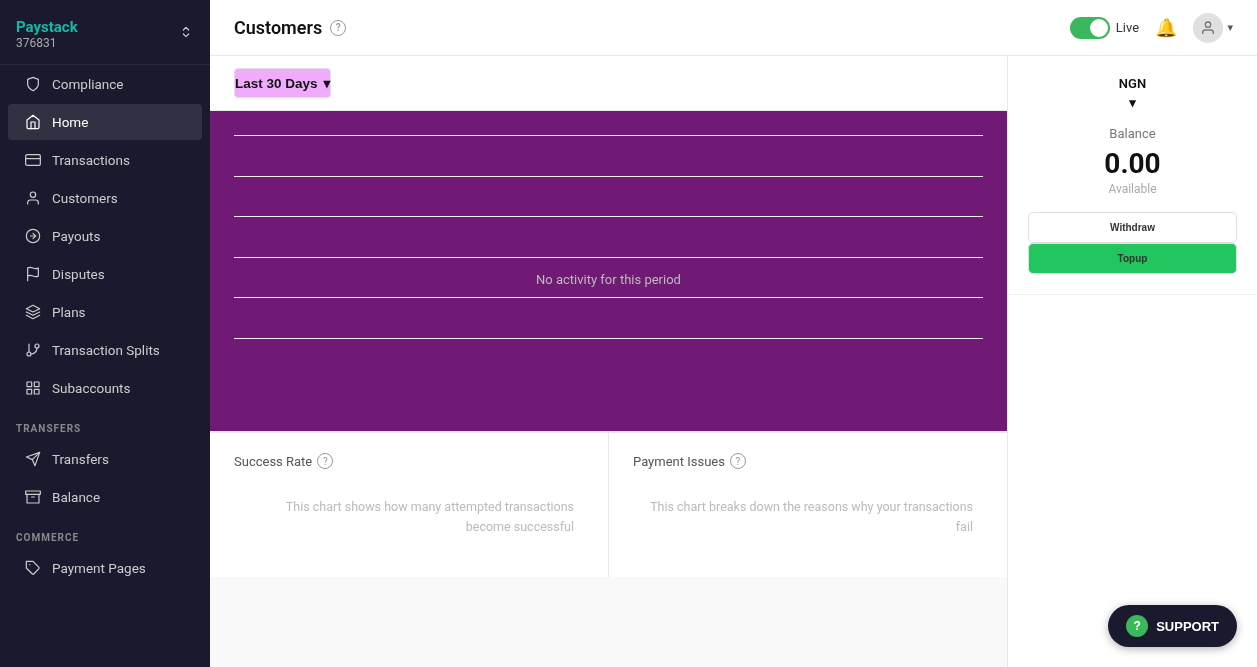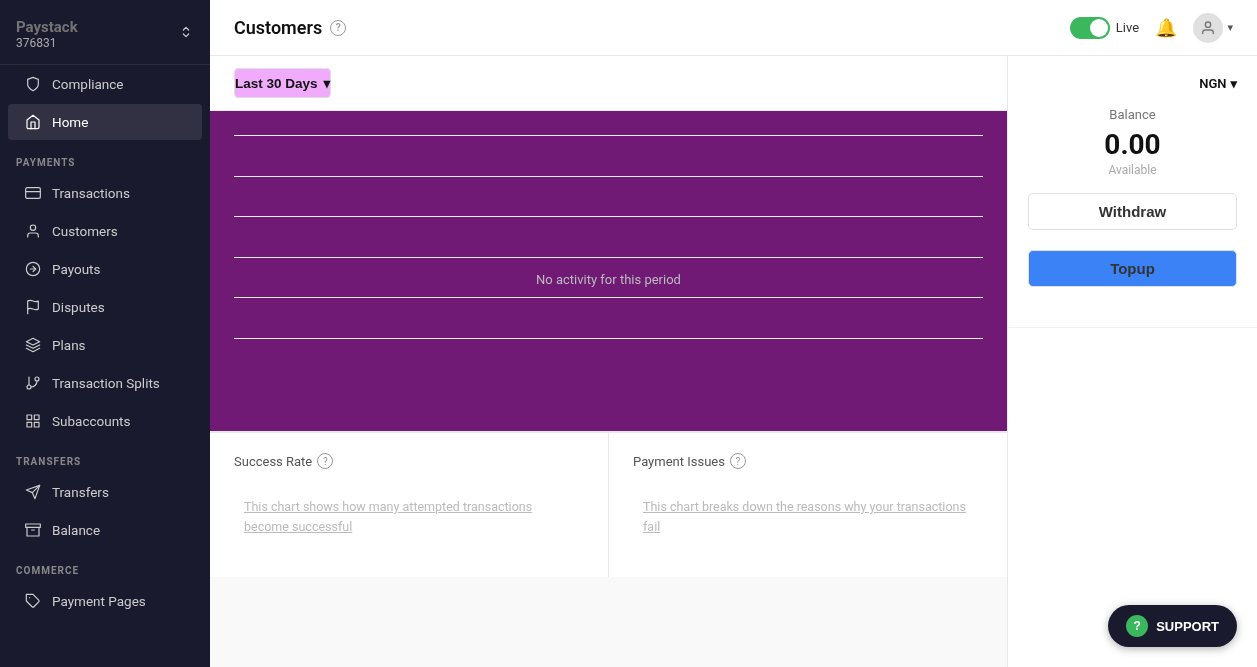--- a/index.html
+++ b/index.html
@@ -16,21 +16,21 @@
       height: 100%;
       overflow-y: auto;
     }
     .sidebar-brand {
       padding: 18px 16px 14px;
       display: flex;
       align-items: center;
       justify-content: space-between;
       border-bottom: 1px solid rgba(255,255,255,0.08);
     }
-    .brand-info .brand-name { font-size: 15px; font-weight: 700; color: #737373; }
+    .brand-info .brand-name { font-size: 15px; font-weight: 700; color: #14b8a6; }
     .brand-info .brand-id { font-size: 12px; color: #aaa; }
     .sidebar-toggle-btn { background: none; border: none; color: #ccc; cursor: pointer; font-size: 18px; }
 
     .nav-section-label {
       font-size: 10px;
       font-weight: 700;
       color: #888;
       text-transform: uppercase;
       letter-spacing: 1px;
       padding: 16px 16px 6px;
@@ -240,23 +240,22 @@
       color: #555;
       margin-bottom: 8px;
       display: flex;
       align-items: center;
       gap: 5px;
     }
     .stat-empty {
       color: #bbb;
       font-size: 12.5px;
       line-height: 1.6;
-      text-align: left;
+      text-align: right;
       padding: 20px 10px;
-      text-decoration: underline;
     }
 
     
     .right-panel {
       width: 250px;
       min-width: 250px;
       background: #fff;
       border-left: 1px solid #e8e8e8;
       display: flex;
       flex-direction: column;
@@ -271,20 +270,21 @@
     .currency-selector {
       display: flex;
       align-items: center;
       gap: 4px;
       font-size: 13px;
       font-weight: 600;
       color: #111;
       cursor: pointer;
       justify-content: flex-end;
       margin-bottom: 16px;
+      flex-direction: column;
     }
     .balance-label {
       font-size: 13px;
       color: #777;
       text-align: center;
       margin-bottom: 6px;
     }
     .balance-amount {
       font-size: 28px;
       font-weight: 700;
@@ -295,32 +295,32 @@
     .balance-sub {
       font-size: 12px;
       color: #aaa;
       text-align: center;
       margin-bottom: 16px;
     }
     .btn-withdraw, .btn-topup {
       width: 100%;
       padding: 9px;
       border-radius: 5px;
-      font-size: 15px;
+      font-size: 10px;
       font-weight: 600;
       cursor: pointer;
-      margin-bottom: 20px;
+      margin-bottom: 0;
     }
     .btn-withdraw {
       background: #fff;
       border: 1.5px solid #e0e0e0;
       color: #333;
     }
     .btn-topup {
-      background: #3b82f6;
+      background: #22c55e;
       border: 1.5px solid #e0e0e0;
       color: #333;
     }
 
     
     .support-btn {
       position: fixed;
       bottom: 20px;
       right: 20px;
       background: #1a1a2e;
@@ -378,21 +378,20 @@
   <a class="nav-item active">
     <span class="nav-icon">
       <svg class="nav-svg" viewBox="0 0 24 24">
           <path d="M3 9l9-7 9 7v11a2 2 0 01-2 2H5a2 2 0 01-2-2z"></path>
           <polyline points="9 22 9 12 15 12 15 22"></polyline>
         </svg>
     </span>
     <span>Home</span>
   </a>
 
-  <div class="nav-section-label">PAYMENTS</div>
   <a class="nav-item">
     <span class="nav-icon">
       <svg class="nav-svg" viewBox="0 0 24 24">
           <rect x="1" y="4" width="22" height="16" rx="2"></rect>
           <line x1="1" y1="10" x2="23" y2="10"></line>
         </svg>
     </span>
     <span>Transactions</span>
   </a>
   <a class="nav-item">

